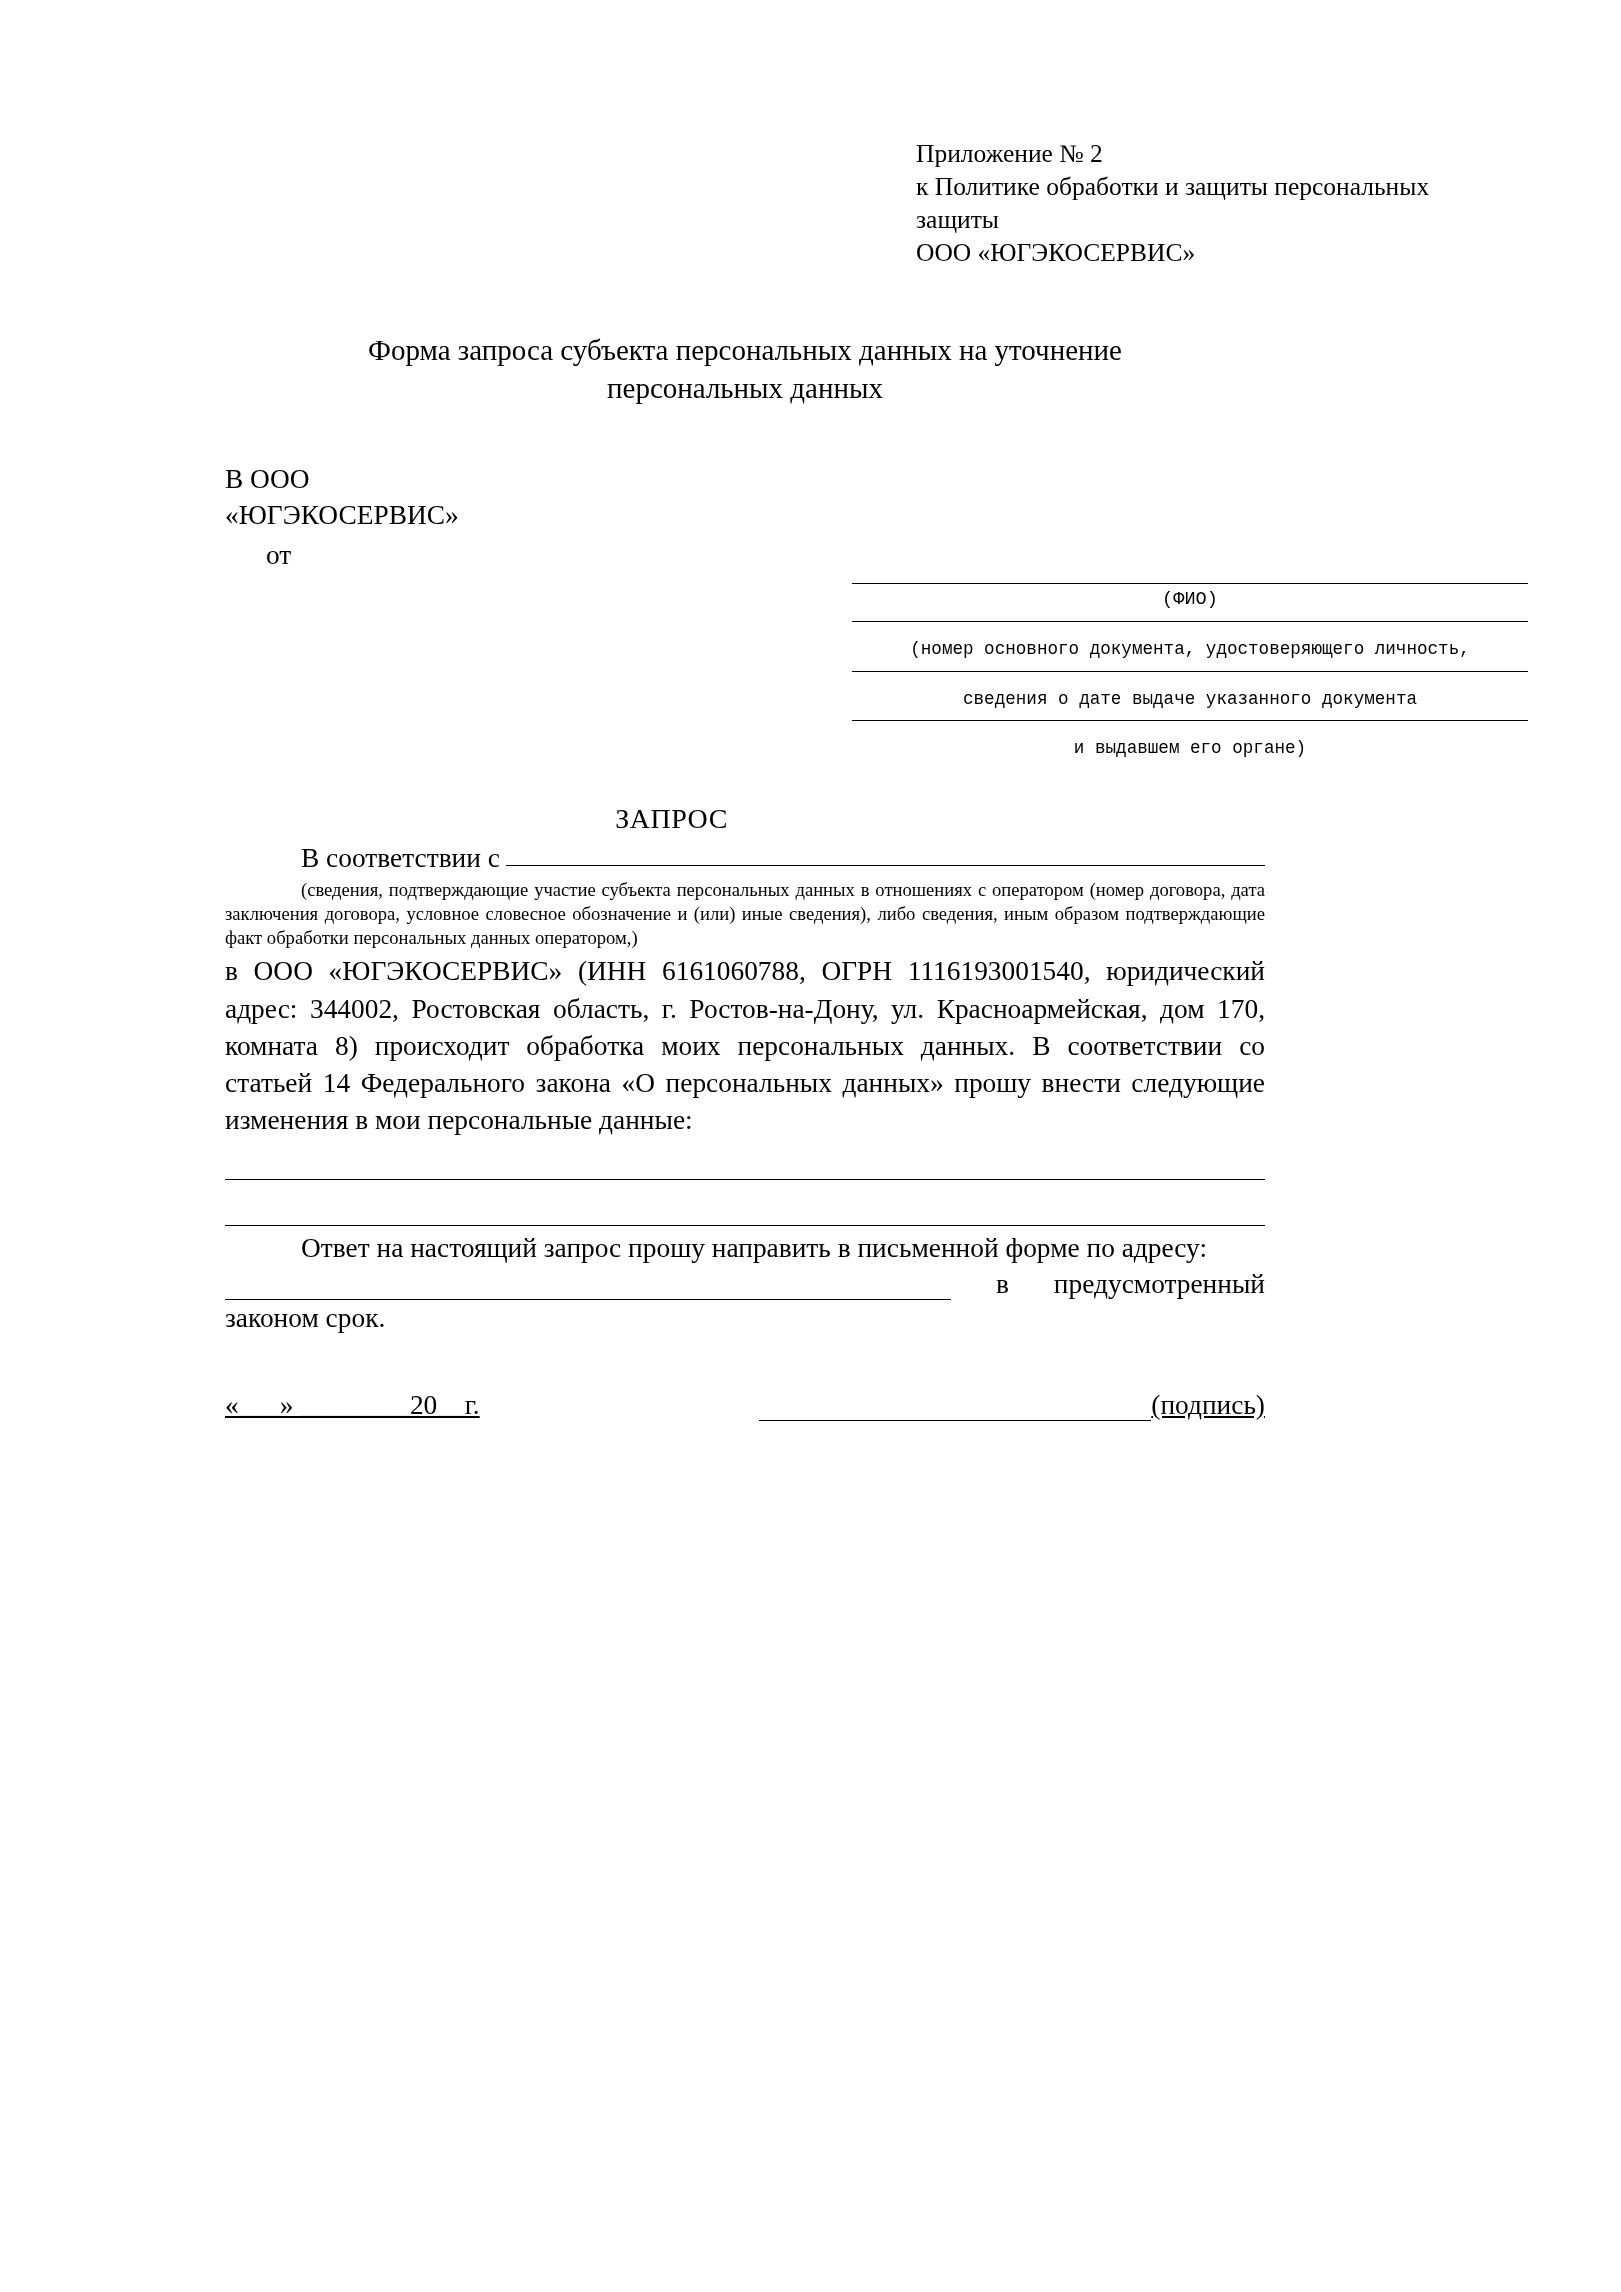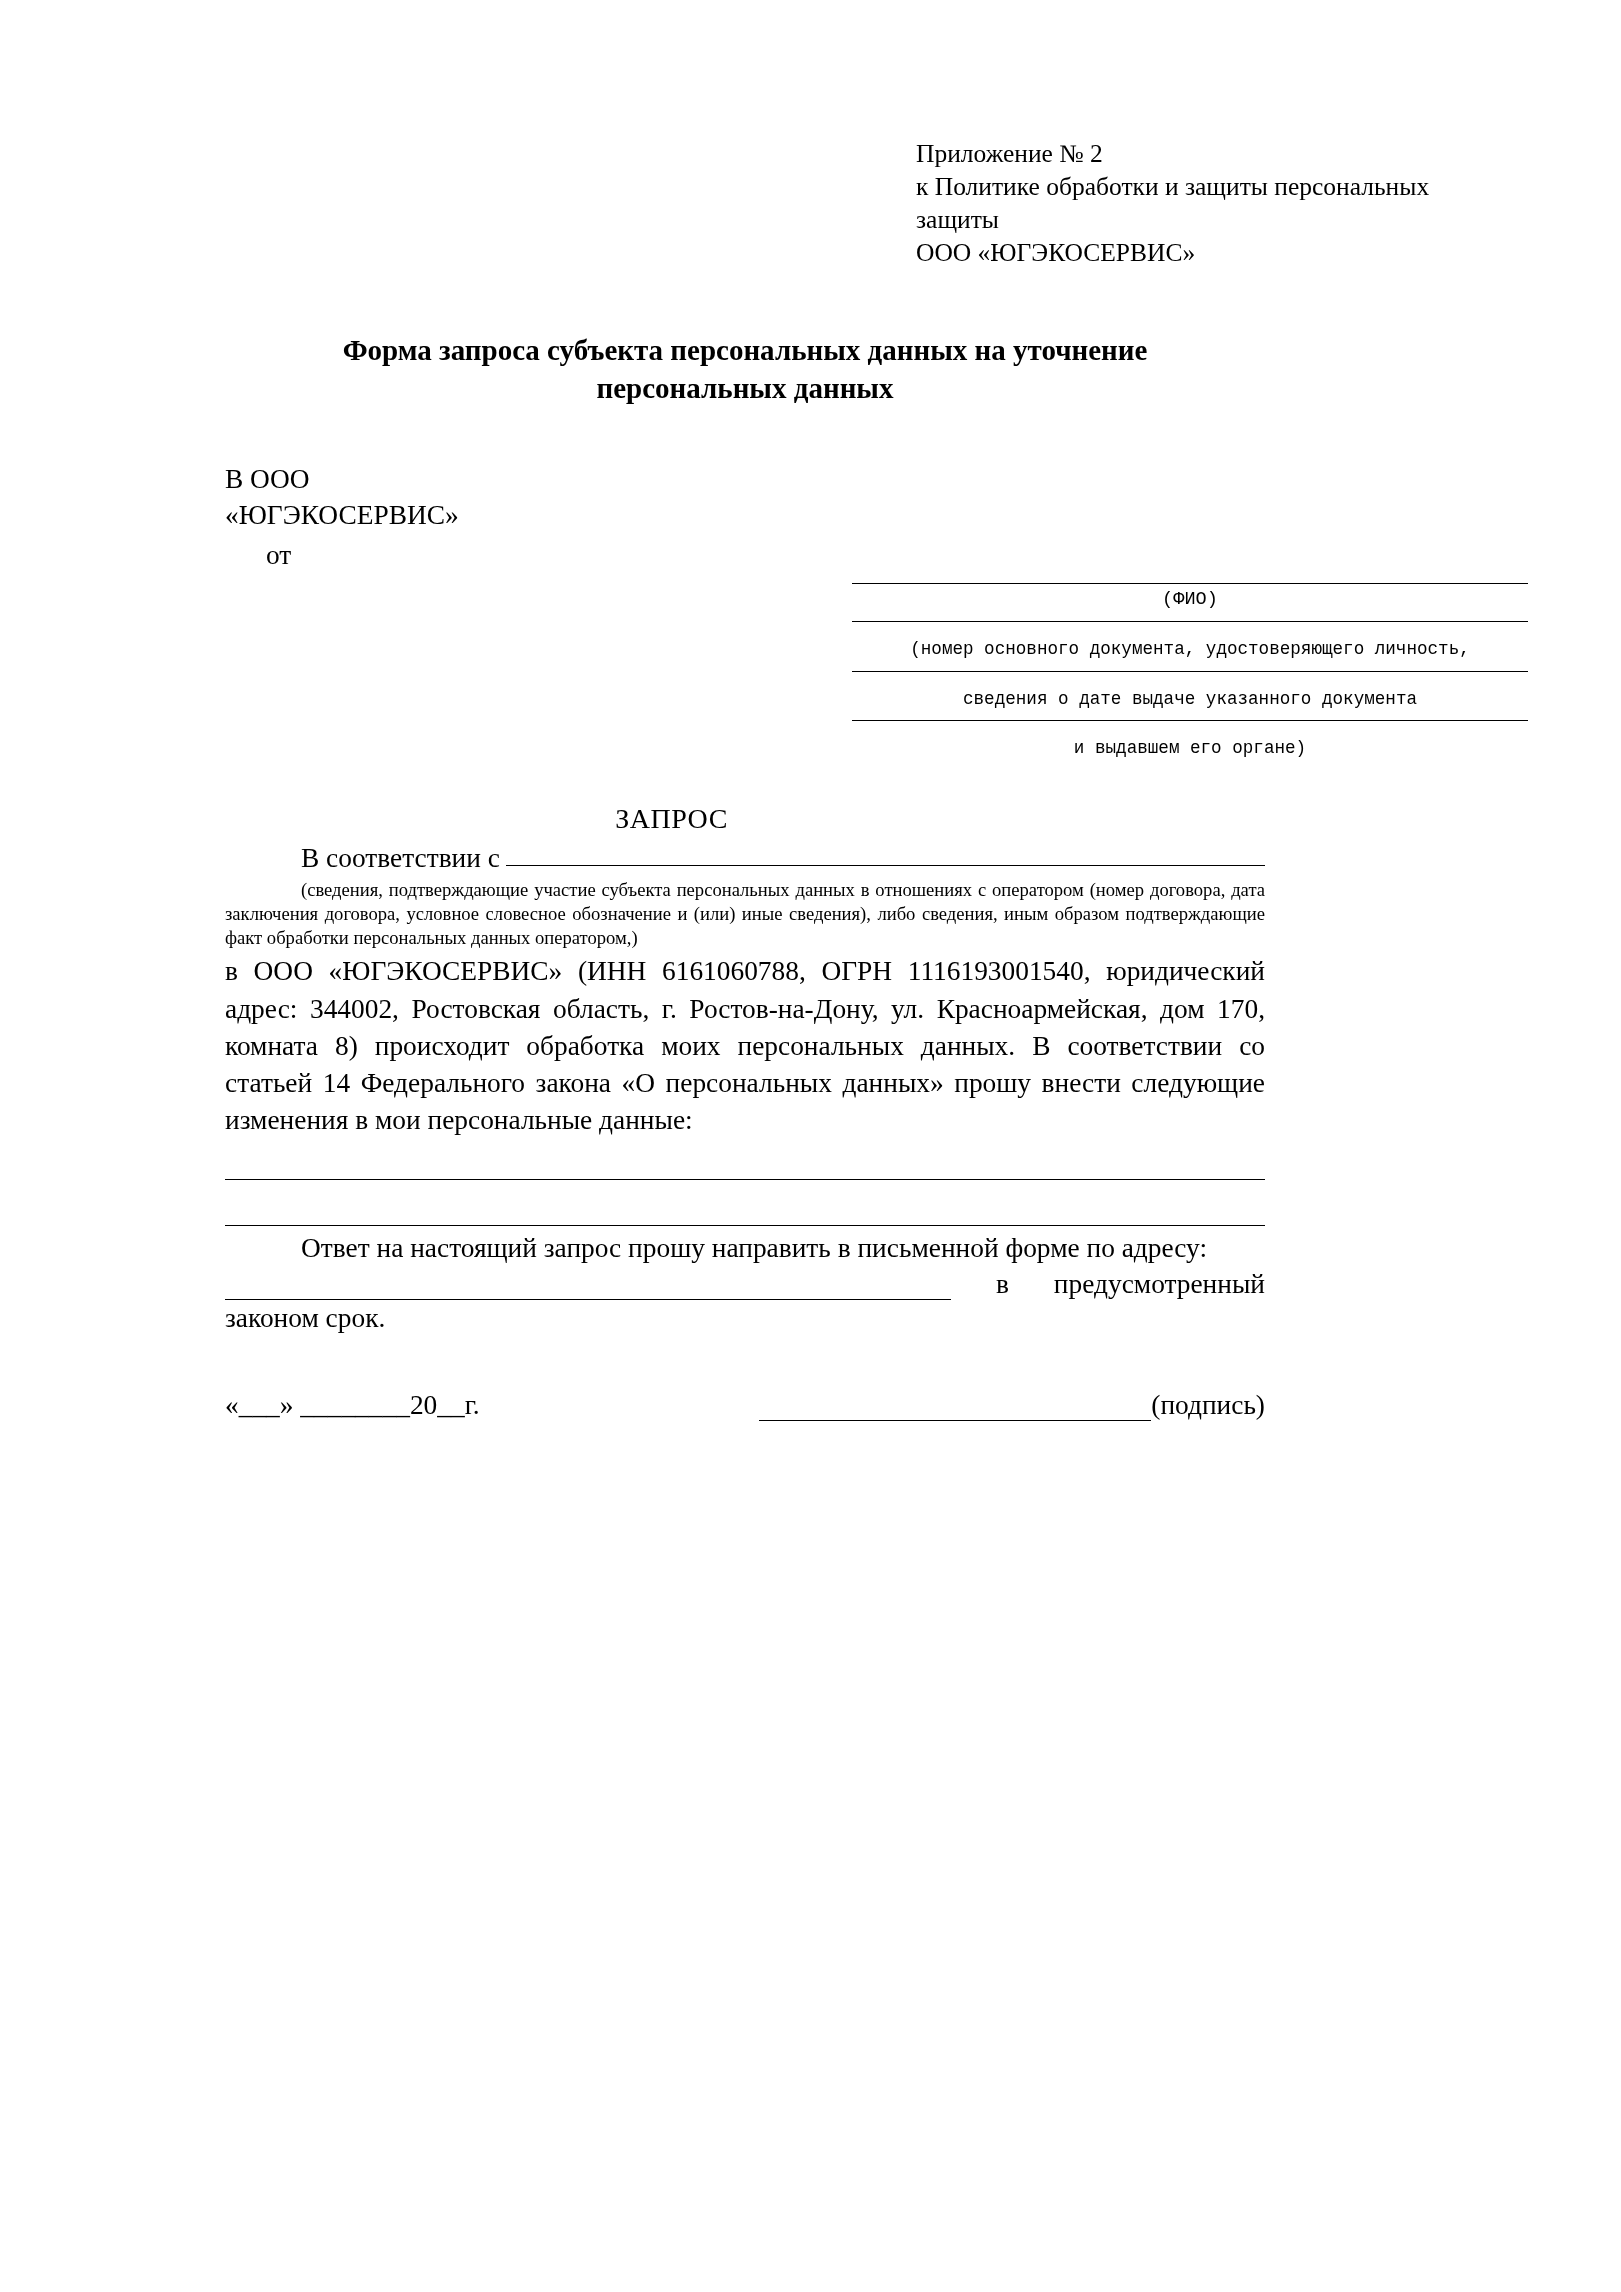--- a/index.html
+++ b/index.html
@@ -31,21 +31,21 @@
     line-height: 1.30;
   }
   .appendix div {
     white-space: pre-wrap;
   }
 
   
   .doc-title {
     margin-top: 61px;
     text-align: center;
-    font-weight: bold;
+    font-weight: normal;
     font-size: 29px;
     line-height: 1.33;
     padding: 0 93px;
   }
 
   
   .addressee {
     margin-top: 53px;
     width: 676px;
     font-size: 27.4px;
@@ -163,20 +163,21 @@
     font-size: 27.4px;
     line-height: 1.36;
   }
 
   
   .sign-row {
     margin-top: 53px;
     display: flex;
     font-size: 27.4px;
     align-items: flex-end;
+    text-decoration: underline;
   }
   .sign-date {
     white-space: pre;
   }
   .sign-spacer {
     flex: 1;
   }
   .sign-line {
     width: 392px;
     border-bottom: 1.6px solid #000;

